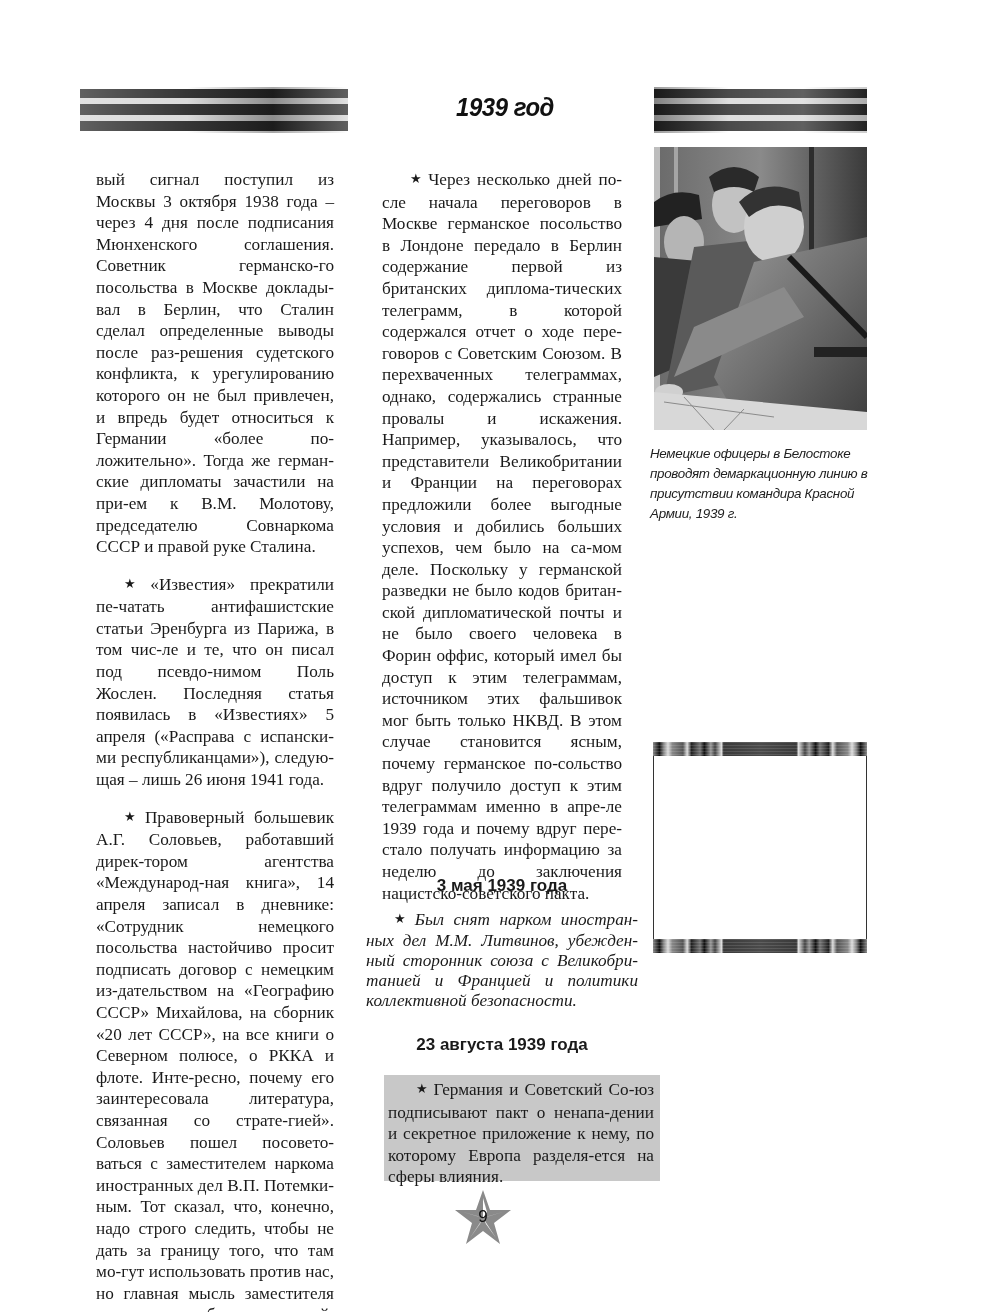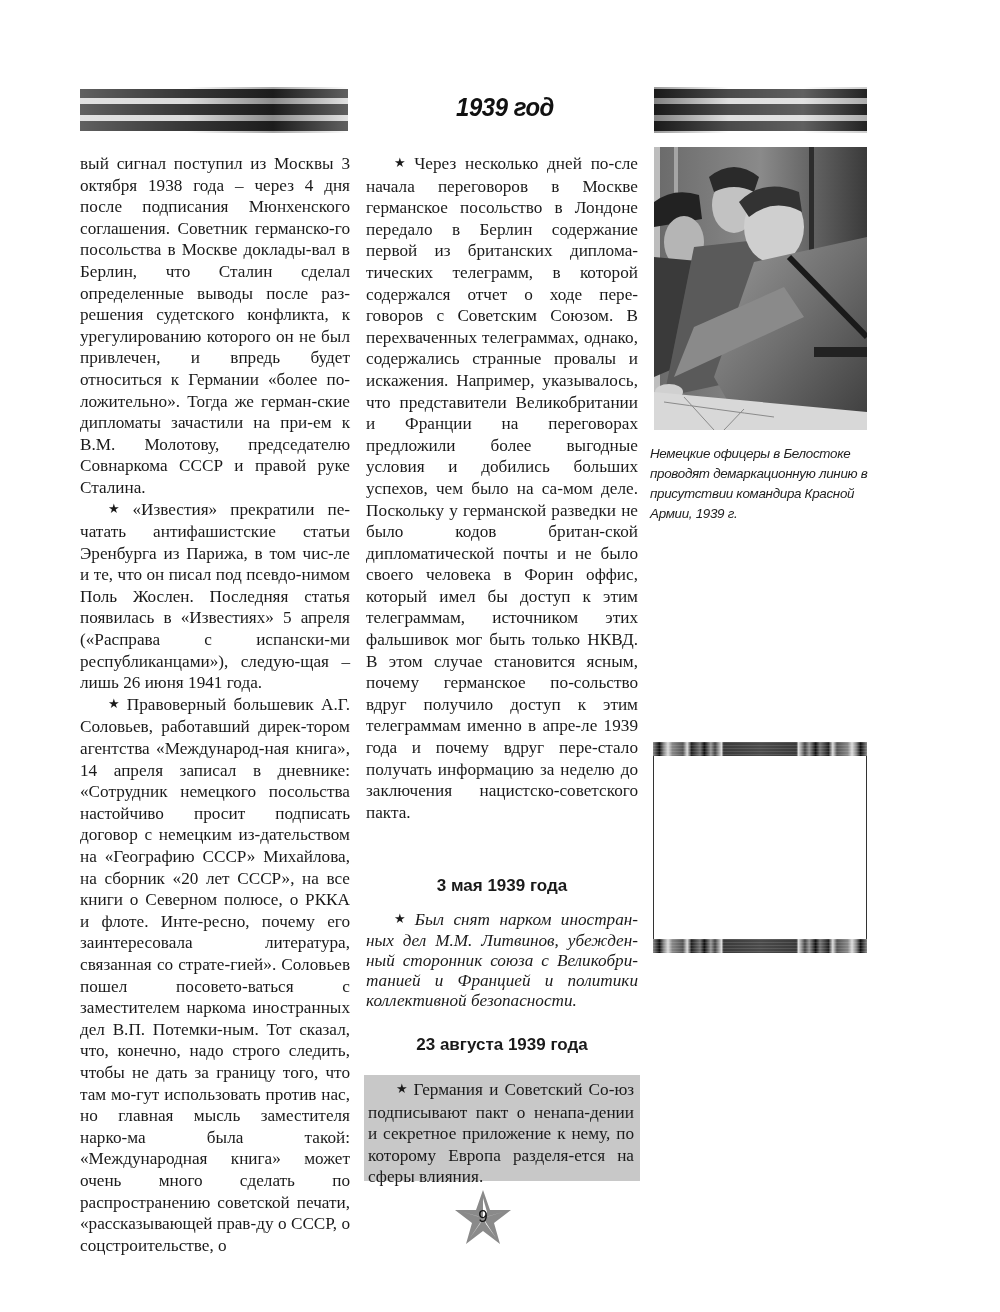--- a/index.html
+++ b/index.html
@@ -21,36 +21,36 @@
     mix-blend-mode: normal; }
   .ribbon-left { left: 80px; width: 268px; }
   .ribbon-right { left: 654px; width: 213px; }
   .ribbon-right::after { background: linear-gradient(to right, rgba(0,0,0,0.4), rgba(255,255,255,0.15) 35%, rgba(255,255,255,0.25) 70%, rgba(0,0,0,0.2) 100%); }
 
   .running-head { position: absolute; top: 92px; left: 420px; width: 170px; text-align: center;
     font-family: "Liberation Sans", "DejaVu Sans", sans-serif; font-weight: bold; font-style: italic;
     font-size: 26px; letter-spacing: -0.5px; color: #111; transform: scaleX(0.92); }
 
   .col { position: absolute; font-size: 17.2px; line-height: 21.6px; text-align: justify; hyphens: manual; }
-  .col p { margin: 0; }
+  .col p { margin: 16px; }
   .col p.indent { text-indent: 28px; }
   .col-left { left: 80px; top: 153px; width: 270px; }
   .col-mid { left: 366px; top: 153px; width: 272px; }
 
   .star { font-family: "DejaVu Sans", sans-serif; font-size: 13px; position: relative; top: -2px; margin-right: 4px; }
 
   .section-head { font-family: "Liberation Sans", "DejaVu Sans", sans-serif; font-weight: bold; font-size: 17px;
     text-align: center; margin: 0; }
   .sh1 { position: absolute; top: 876px; left: 366px; width: 272px; }
   .sh2 { position: absolute; top: 1035px; left: 366px; width: 272px; }
 
   .col-mid2 { position: absolute; left: 366px; top: 910px; width: 272px; font-size: 17.2px; line-height: 20px; text-align: justify; font-style: italic; }
   .col-mid2 p { margin: 0; text-indent: 28px; }
 
-  .highlight-box { position: absolute; left: 364px; top: 1075px; width: 276px; height: 106px; background: #c8c8c8; box-sizing: border-box; padding: 4px 6px 0 4px; font-size: 17.2px; line-height: 21.6px; text-align: justify; }
+  .highlight-box { position: absolute; left: 384px; top: 1075px; width: 276px; height: 106px; background: #c8c8c8; box-sizing: border-box; padding: 4px 6px 0 4px; font-size: 17.2px; line-height: 21.6px; text-align: justify; }
   .highlight-box p { margin: 0; text-indent: 28px; }
 
   .photo { position: absolute; left: 654px; top: 147px; width: 213px; height: 283px; overflow: hidden; background: #555; }
   .photo svg { display: block; }
 
   .caption { position: absolute; left: 650px; top: 444px; width: 218px; text-align: left;
     font-family: "Liberation Sans", "DejaVu Sans", sans-serif; font-style: italic; font-size: 13.4px; line-height: 20px; color: #222; letter-spacing: -0.3px; }
 
   .sidebar-quote { position: absolute; left: 653px; top: 742px; width: 214px; height: 211px; box-sizing: border-box;
     border-left: 1.5px solid #333; border-right: 1.5px solid #333; }

